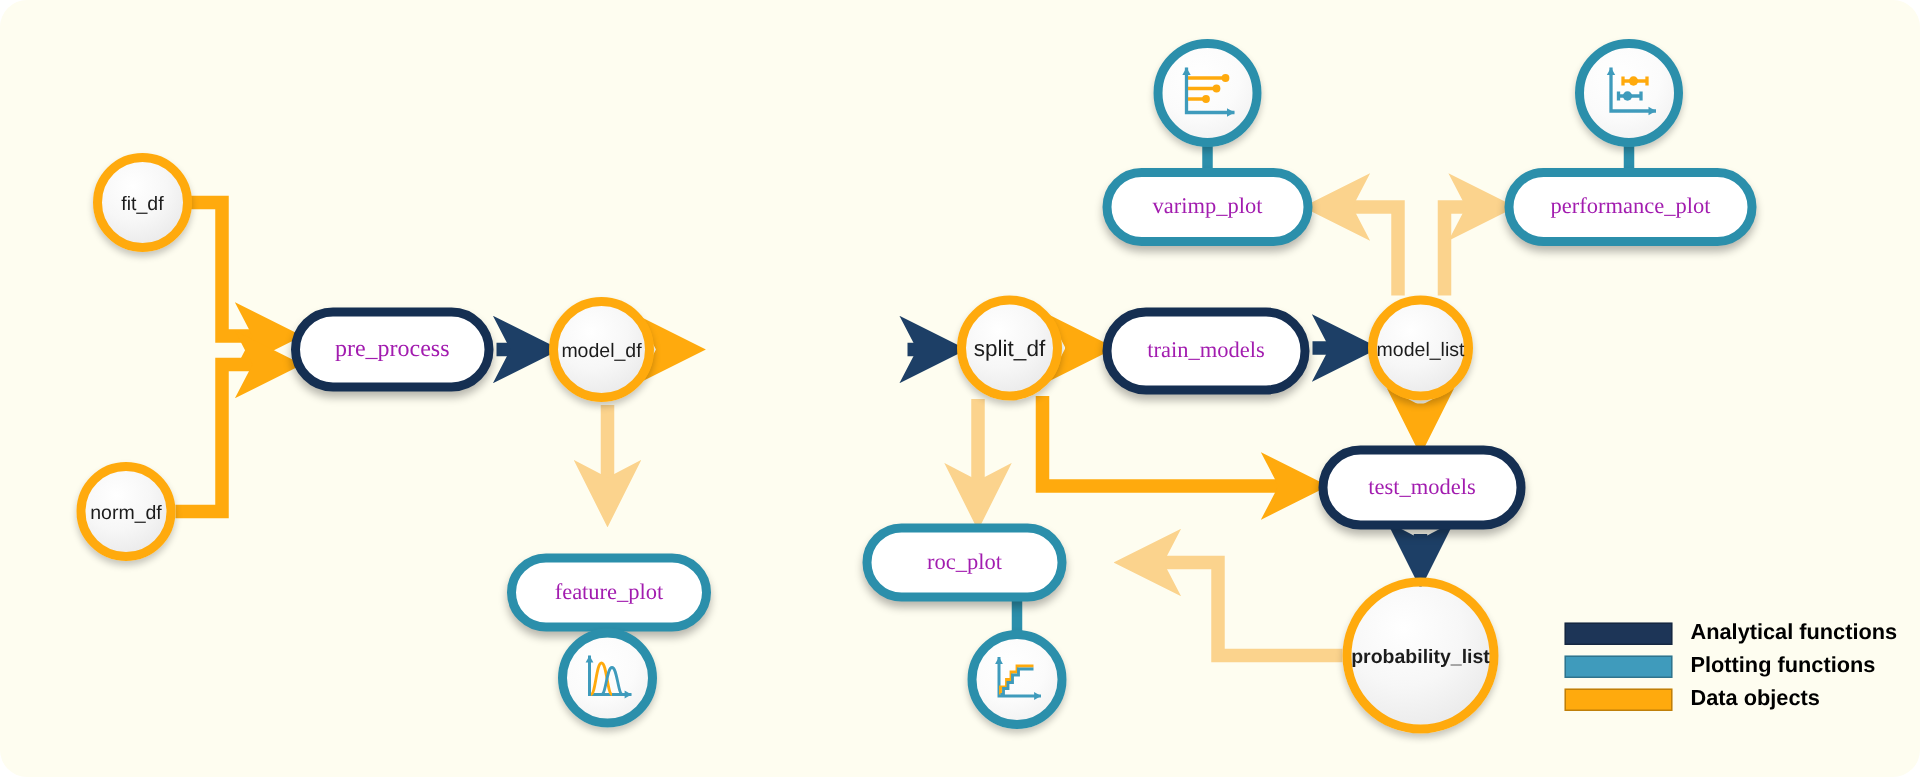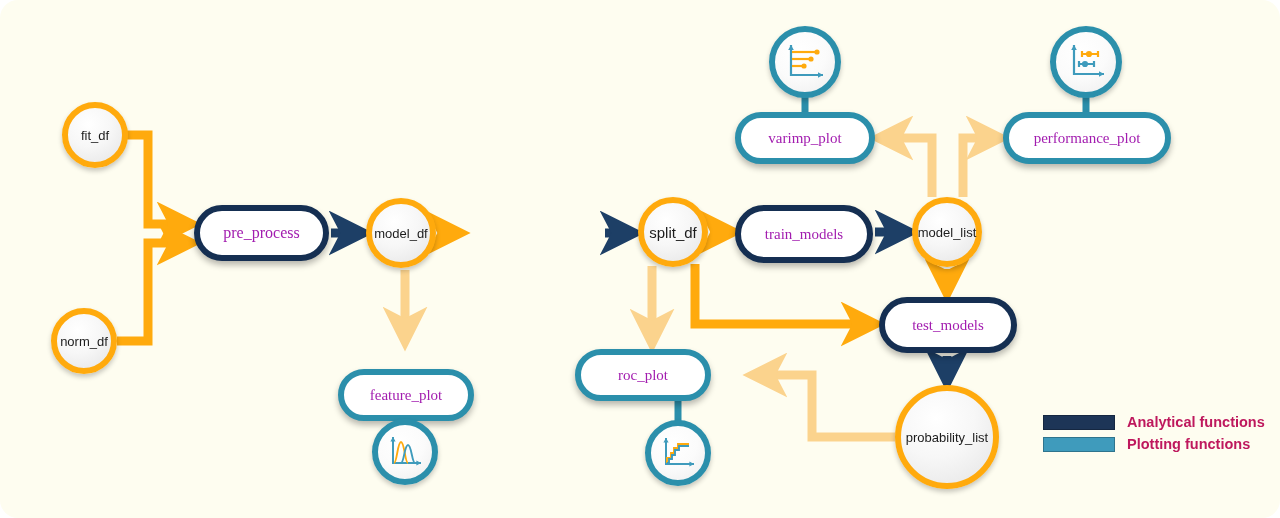--- a/index.html
+++ b/index.html
@@ -70,21 +70,21 @@
     position:absolute;
     z-index:7;
     font-family:"Liberation Sans",sans-serif;
   }
   .legend-row{display:flex;align-items:center;height:20px;margin-bottom:2px;}
   .legend-swatch{
     width:72px;height:15px;margin-right:12px;
     border:1px solid rgba(0,0,0,.25);
     box-sizing:border-box;
   }
-  .legend-text{font-size:14.5px;font-weight:bold;color:#be185d;white-space:nowrap;}
+  .legend-text{font-size:14.5px;font-weight:bold;color:#000000;white-space:nowrap;}
 </style>
 </head>
 <body>
 
 <div id="canvas">
 
   <svg id="svg-layer" viewBox="0 0 1280 518">
     <defs>
       <marker id="ah-navy" markerWidth="5" markerHeight="5" refX="2.6" refY="2.5" orient="auto" markerUnits="strokeWidth">
         <path d="M0,0 L5,2.5 L0,5 L1.3,2.5 Z" fill="#1d3f66"></path>
@@ -180,21 +180,21 @@
   </div>
 
   <div class="circle" style="left:638px;top:197px;width:70px;height:70px;font-size:15px;">
     <span>split_df</span>
   </div>
 
   <div class="circle" style="left:912px;top:197px;width:70px;height:70px;font-size:13px;">
     <span>model_list</span>
   </div>
 
-  <div class="circle" style="left:895px;top:385px;width:104px;height:104px;font-size:13px;">
+  <div class="circle" style="left:895px;top:385px;width:104px;height:104px;font-size:13px;font-weight:bold;">
     <span>probability_list</span>
   </div>
 
   <div class="badge" style="left:769px;top:26px;width:72px;height:72px;">
     <span>
       <svg width="44" height="42" viewBox="0 0 44 42">
         <path d="M8,4 L8,34 L40,34" fill="none" stroke="#3f9bbc" stroke-width="2.2"></path>
         <path d="M8,4 L5.2,9 L10.8,9 Z" fill="#3f9bbc"></path>
         <path d="M40,34 L35,31.2 L35,36.8 Z" fill="#3f9bbc"></path>
         <line x1="9" y1="11" x2="33" y2="11" stroke="#ffaa0d" stroke-width="2.2"></line>
@@ -251,15 +251,19 @@
 
   <div id="legend" style="left:1043px;top:412px;">
     <div class="legend-row">
       <span class="legend-swatch" style="background:#1d3557;"></span>
       <span class="legend-text">Analytical functions</span>
     </div>
     <div class="legend-row">
       <span class="legend-swatch" style="background:#3f9bbc;"></span>
       <span class="legend-text">Plotting functions</span>
     </div>
+    <div class="legend-row">
+      <span class="legend-swatch" style="background:#ffaa0d;"></span>
+      <span class="legend-text">Data objects</span>
+    </div>
   </div>
 
 </div>
 
 </body></html>

